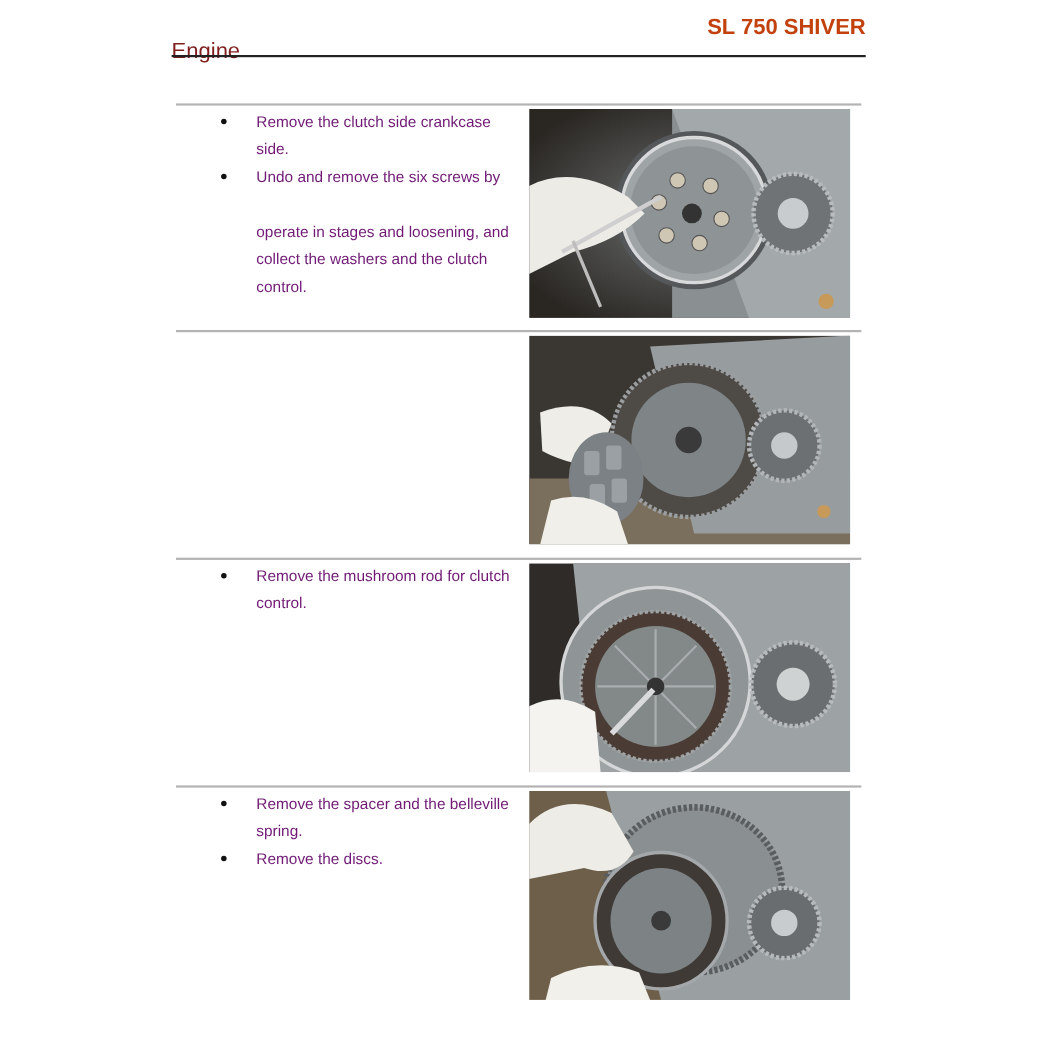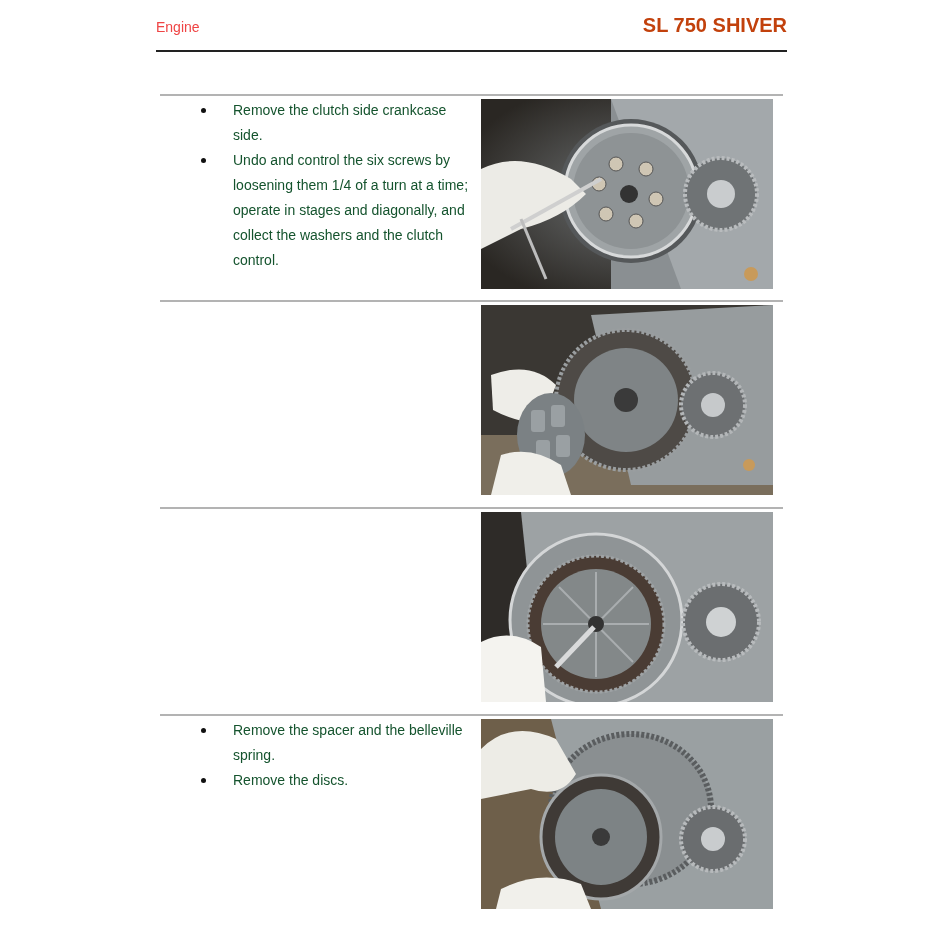--- a/index.html
+++ b/index.html
@@ -1,24 +1,24 @@
 <!DOCTYPE html>
 <html><head>
 <meta charset="utf-8">
 <style>
   html, body { margin:0; padding:0; background:#ffffff; }
   body { width:944px; height:944px; position:relative; overflow:hidden;
          font-family:"Liberation Sans", sans-serif; color:#111; }
-  .hdr-left { position:absolute; left:156px; top:19px; font-size:14px; color:#ef4444; }
+  .hdr-left { position:absolute; left:156px; top:36px; font-size:20px; color:#7f1d1d; }
   .hdr-right { position:absolute; right:157px; top:14px; font-size:20px; font-weight:bold; color:#c2410c; }
   .hdr-rule { position:absolute; left:156px; top:50px; width:631px; height:2px; background:#222; }
   .row { position:absolute; left:160px; width:623px; height:206px; }
   .row-rule { position:absolute; left:0; top:0; width:623px; height:2px; background:#b3b3b3; }
   .bullets { position:absolute; left:0; top:4px; width:320px; margin:0; padding:0; list-style:none; }
-  .bullets li { position:relative; padding-left:73px; font-size:14px; line-height:25px; color:#14532d; }
+  .bullets li { position:relative; padding-left:73px; font-size:14px; line-height:25px; color:#701a75; }
   .bullets li .dot { position:absolute; left:41px; top:10px; width:5px; height:5px; border-radius:50%; background:#111; }
   .photo { position:absolute; left:321px; top:5px; width:292px; height:190px; overflow:hidden; }
   .photo svg { display:block; width:292px; height:190px; }
 </style>
 </head>
 <body>
 
 <div>
   <div class="hdr-left">Engine</div>
   <div class="hdr-right">SL 750 SHIVER</div>
@@ -28,23 +28,23 @@
 <div class="row" style="top:94px">
   <div class="row-rule"></div>
   <ul class="bullets">
     <li>
       <span class="dot"></span>
       <span>Remove the clutch side crankcase</span><br>
       <span>side.</span>
     </li>
     <li>
       <span class="dot"></span>
-      <span>Undo and control the six screws by</span><br>
-      <span>loosening them 1/4 of a turn at a time;</span><br>
-      <span>operate in stages and diagonally, and</span><br>
+      <span>Undo and remove the six screws by</span><br>
+      <br>
+      <span>operate in stages and loosening, and</span><br>
       <span>collect the washers and the clutch</span><br>
       <span>control.</span>
     </li>
   </ul>
   <div class="photo" title="Gloved hand using a tool to unscrew the six clutch spring screws on the clutch pressure plate">
     <svg viewBox="0 0 292 190">
       <defs>
         <radialGradient id="g1" cx="50%" cy="50%" r="60%">
             <stop offset="0" stop-color="#6c6f70"></stop>
             <stop offset="1" stop-color="#2a2723"></stop>
@@ -96,20 +96,27 @@
           <rect x="75" y="130" width="14" height="22" rx="3"></rect>
         </g>
       <path d="M20 150 Q50 140 80 160 L90 190 L10 190 Z" fill="#f0efea"></path>
       <circle cx="268" cy="160" r="6" fill="#c89a5a"></circle>
     </svg>
   </div>
 </div>
 
 <div class="row" style="top:507px">
   <div class="row-rule"></div>
+  <ul class="bullets">
+    <li>
+      <span class="dot"></span>
+      <span>Remove the mushroom rod for clutch</span><br>
+      <span>control.</span>
+    </li>
+  </ul>
   <div class="photo" title="Mushroom rod being drawn out of the center of the clutch hub">
     <svg viewBox="0 0 292 190">
       <rect width="292" height="190" fill="#2e2b28"></rect>
       <path d="M40 0 L292 0 L292 190 L60 190 Z" fill="#9da2a4"></path>
       <circle cx="115" cy="108" r="86" fill="#8f9496" stroke="#d4d6d7" stroke-width="3"></circle>
       <circle cx="115" cy="112" r="68" fill="#4a3c34" stroke="#9fa3a5" stroke-width="3" stroke-dasharray="3 2"></circle>
       <circle cx="115" cy="112" r="55" fill="#838889"></circle>
       <g stroke="#a9adaf" stroke-width="2">
         <line x1="115" y1="60" x2="115" y2="165"></line>
           <line x1="62" y1="112" x2="168" y2="112"></line>

